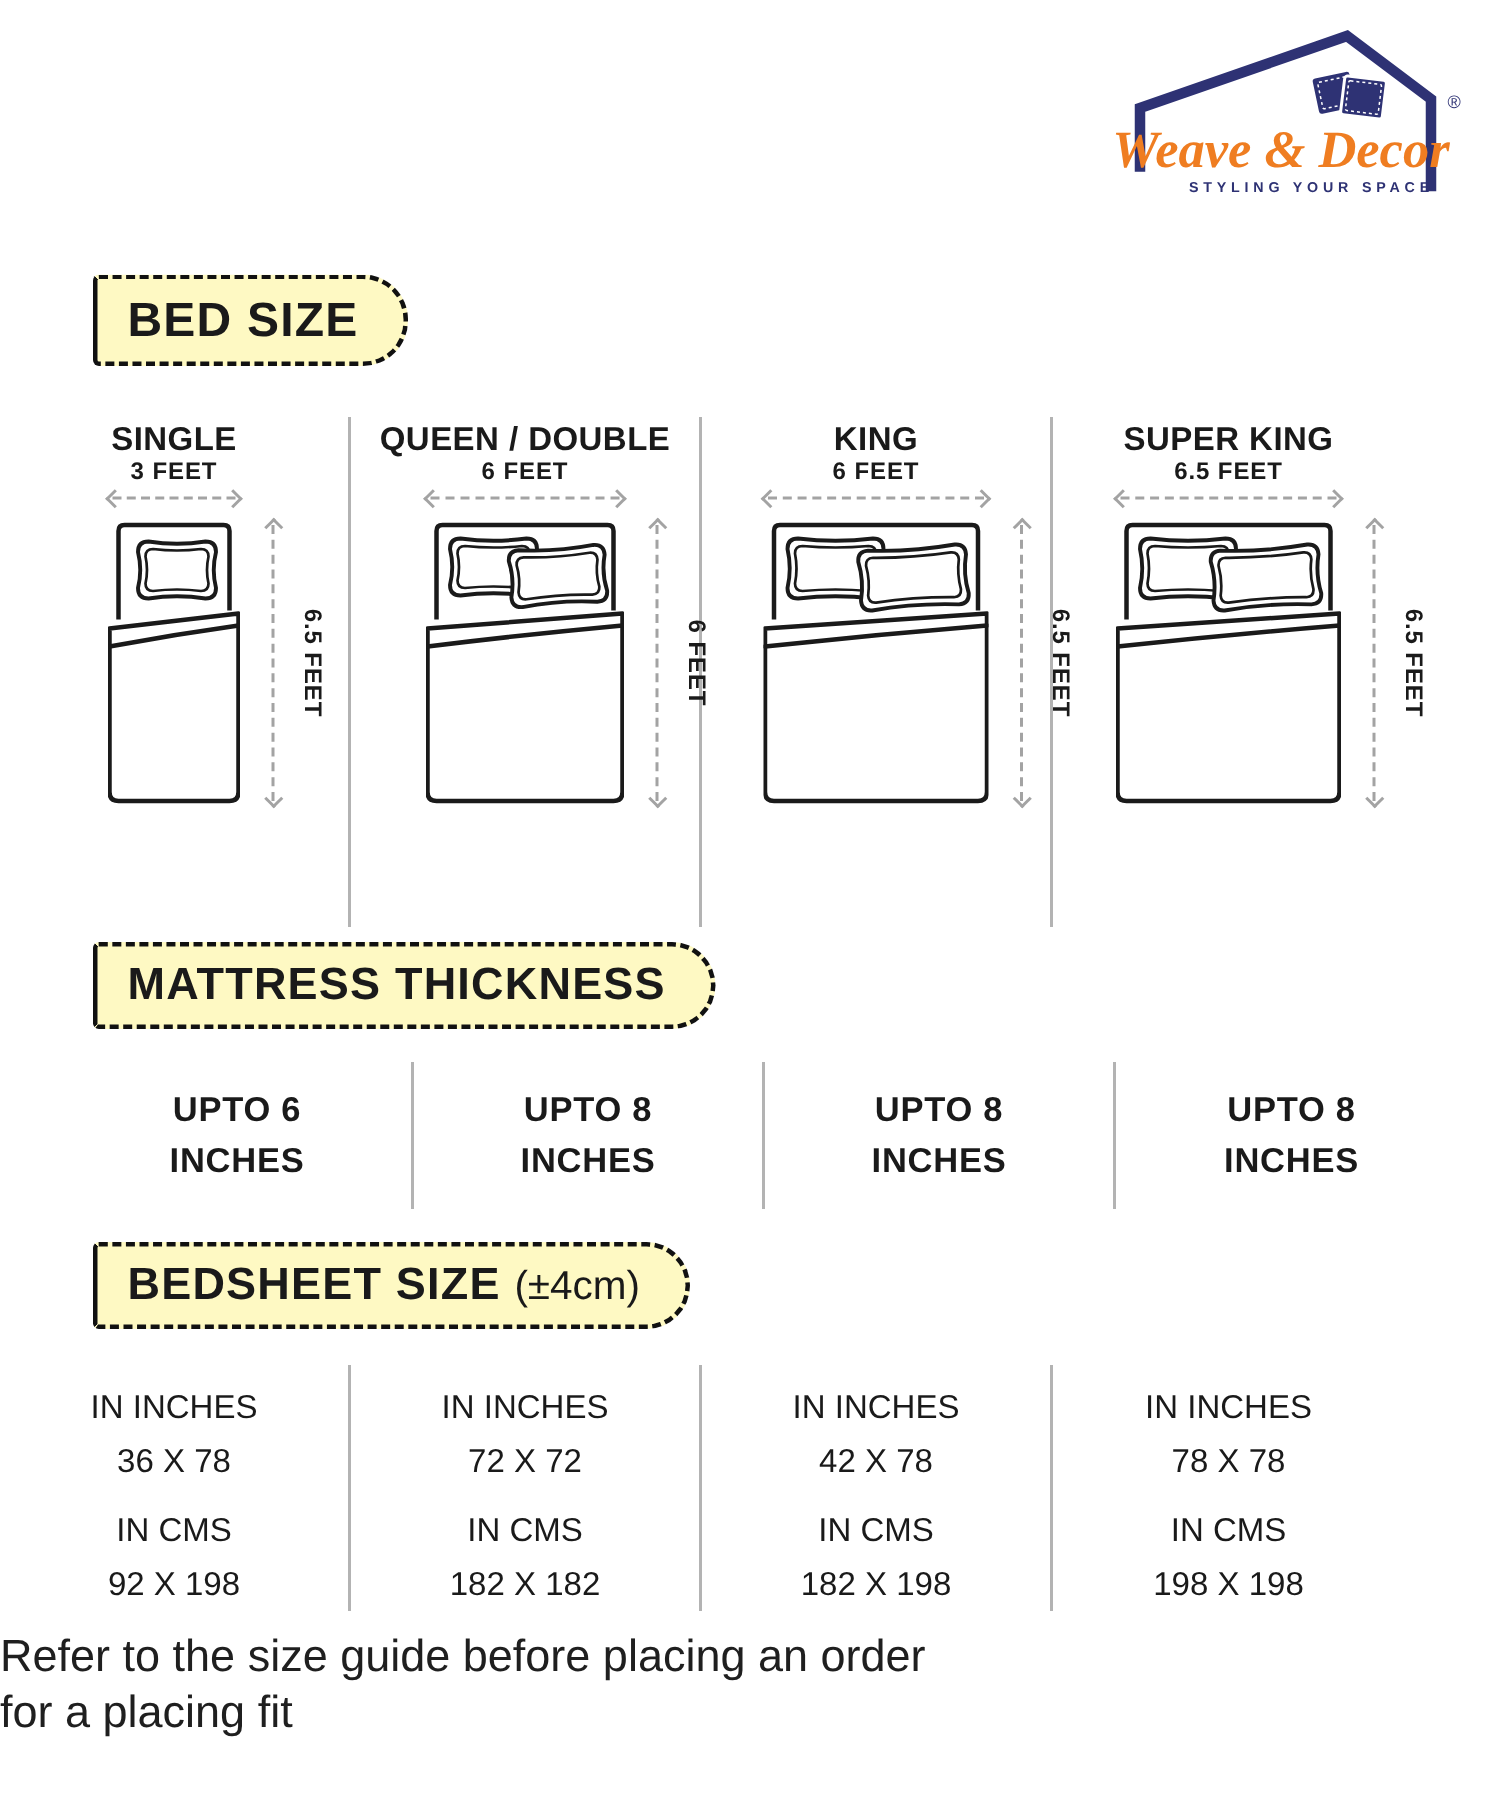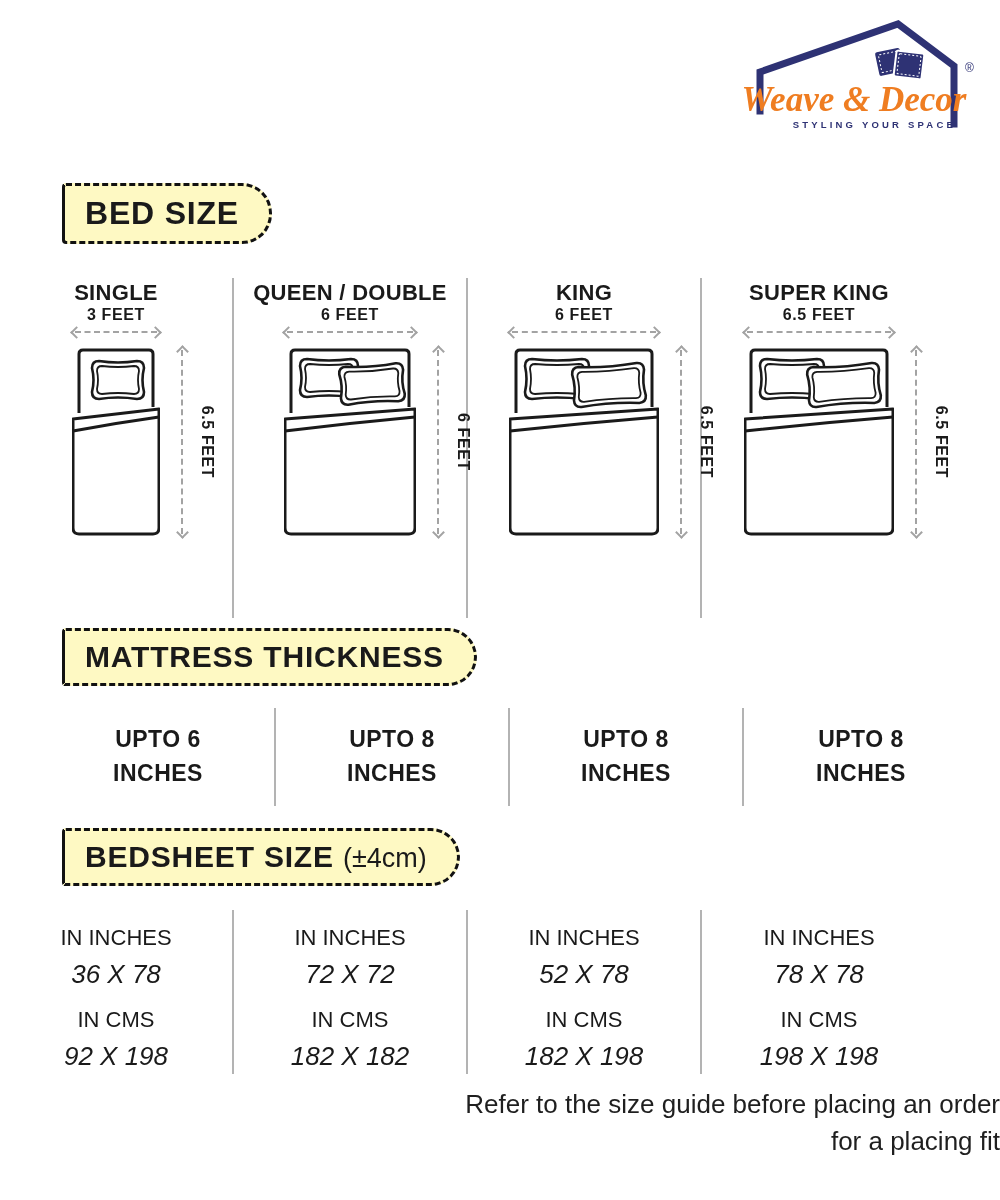--- a/index.html
+++ b/index.html
@@ -66,26 +66,26 @@
   .pillow-outer{fill:#fff;stroke:#1a1a1a;stroke-width:2.6;stroke-linejoin:round;}
   .pillow-inner{fill:none;stroke:#1a1a1a;stroke-width:1.8;stroke-linejoin:round;}
 
   
   .thick-col{display:flex;flex-direction:column;align-items:center;padding-top:14px;}
   .thick-line{font-size:23px;font-weight:700;letter-spacing:.5px;line-height:34px;}
 
   
   .size-col{display:flex;flex-direction:column;align-items:center;padding-top:10px;}
   .size-heading{font-size:22px;line-height:36px;}
-  .size-value{font-size:26px;line-height:36px;font-style:italic;}
+  .size-value{font-size:22px;line-height:36px;}
   .size-gap{height:10px;}
 
   
-  .footer{position:absolute;left:0;top:1086px;width:1000px;text-align:right;
-    font-size:26px;line-height:37px;color:#1f1f1f;}
+  .footer{position:absolute;left:0;top:1086px;width:1000px;text-align:left;
+    font-size:30px;line-height:37px;color:#1f1f1f;}
 </style>
 </head>
 <body>
 
 <div class="page">
 
   <div class="logo">
     <svg width="252" height="124" viewBox="0 0 252 124">
       <path d="M30,101 L30,62 L168,14 L224,56 L224,114" fill="none" stroke="#2e3274" stroke-width="7" stroke-linejoin="miter" stroke-linecap="square"></path>
       <g>
@@ -262,21 +262,21 @@
     </div>
     <div class="col size-col">
       <div class="size-heading">IN INCHES</div>
       <div class="size-value">72 X 72</div>
       <div class="size-gap"></div>
       <div class="size-heading">IN CMS</div>
       <div class="size-value">182 X 182</div>
     </div>
     <div class="col size-col">
       <div class="size-heading">IN INCHES</div>
-      <div class="size-value">52 X 78</div>
+      <div class="size-value">42 X 78</div>
       <div class="size-gap"></div>
       <div class="size-heading">IN CMS</div>
       <div class="size-value">182 X 198</div>
     </div>
     <div class="col size-col">
       <div class="size-heading">IN INCHES</div>
       <div class="size-value">78 X 78</div>
       <div class="size-gap"></div>
       <div class="size-heading">IN CMS</div>
       <div class="size-value">198 X 198</div>

